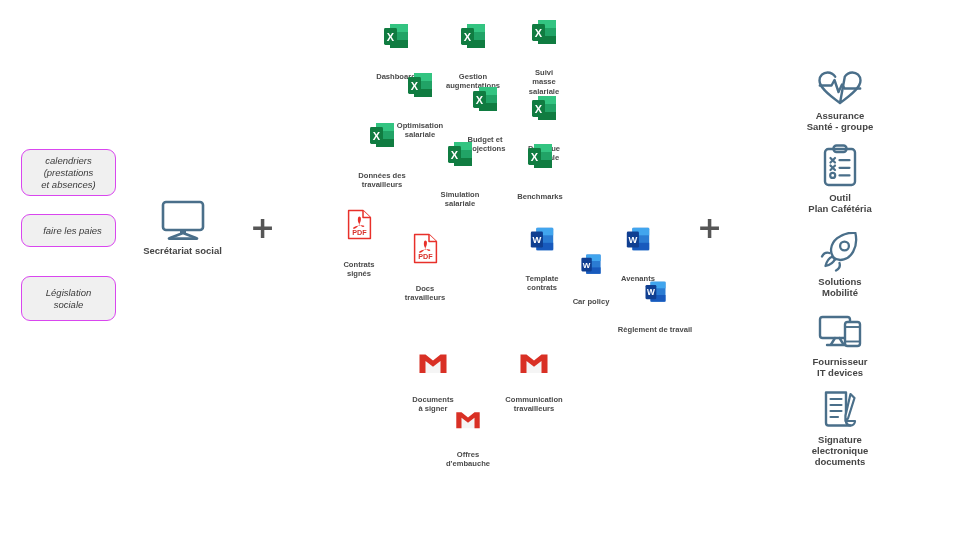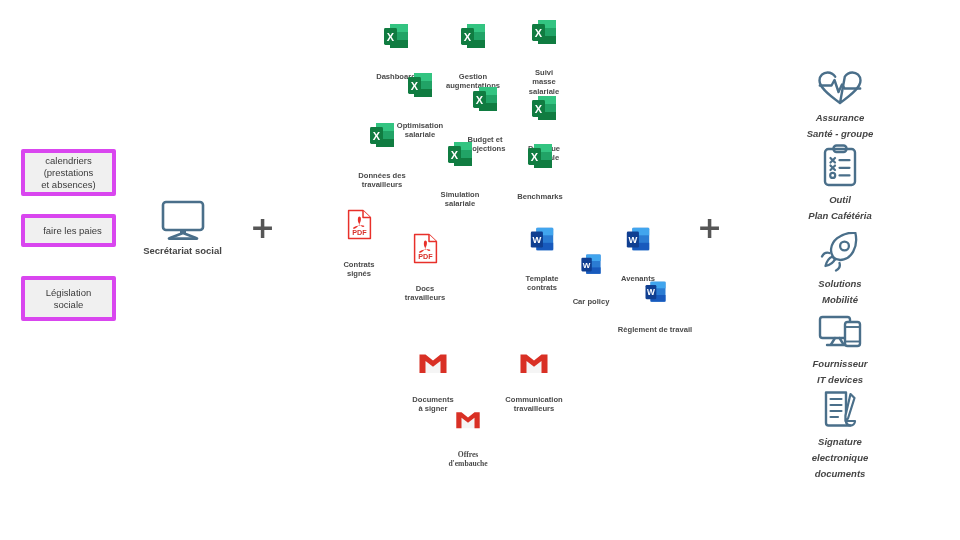--- a/index.html
+++ b/index.html
@@ -22,31 +22,32 @@
     display: flex;
     flex-direction: column;
     align-items: center;
     text-align: center;
   }
 
   
   .task-box {
     position: absolute;
     background: #f0f0f0;
-    border: 4px solid #d946ef;
-    border-radius: 2px;
+    border: 1px solid #d946ef;
+    border-radius: 9px;
     display: flex;
     align-items: center;
     justify-content: center;
     text-align: center;
     font-size: 9.5px;
     line-height: 12px;
     color: #3a3a3a;
     white-space: pre-line;
     box-sizing: border-box;
+    font-style: italic;
   }
 
   
   .plus {
     position: absolute;
     color: #565656;
     font-size: 30px;
     line-height: 30px;
     font-weight: 700;
     font-family: "DejaVu Sans", sans-serif;
@@ -58,26 +59,25 @@
     font-weight: 600;
     color: #4a4a4a;
     white-space: pre-line;
     margin-top: 20px;
     text-align: center;
   }
 
   
   .bigicon-label {
     font-size: 9.5px;
-    line-height: 16px;
+    line-height: 11px;
     font-weight: 700;
     color: #454545;
     white-space: pre-line;
     margin-top: 4px;
-    font-style: italic;
   }
   .mono-label {
     font-size: 9.5px;
     font-weight: 700;
     color: #454545;
     margin-top: 3px;
   }
   svg { display: block; }
 </style>
 </head>
@@ -339,21 +339,21 @@
       <svg width="30" height="23" viewBox="0 0 30 23">
         <path d="M1.5 4.5 V21 H28.5 V4.5 L15 14.5 Z" fill="#f5f5f5"></path>
         <path d="M1.5 4.5 L15 14.5 L28.5 4.5 L28.5 2 L15 12 L1.5 2 Z" fill="#ffffff"></path>
         <path d="M1.5 2.5 L1.5 21 L7.5 21 L7.5 9 L15 14.8 L22.5 9 L22.5 21 L28.5 21 L28.5 2.5 L22.5 2.5 L15 8.6 L7.5 2.5 Z" fill="#d93025"></path>
       </svg>
     </span>
     <span class="mail-label">Communication
 travailleurs</span>
   </div>
 
-  <div class="node" style="left:452px;top:410px;width:66px;margin-left:-17px;font-family:Liberation Serif, serif;">
+  <div class="node" style="left:452px;top:410px;width:66px;margin-left:-17px;">
     <span>
       <svg width="26" height="20" viewBox="0 0 30 23">
         <path d="M1.5 4.5 V21 H28.5 V4.5 L15 14.5 Z" fill="#f5f5f5"></path>
         <path d="M1.5 4.5 L15 14.5 L28.5 4.5 L28.5 2 L15 12 L1.5 2 Z" fill="#ffffff"></path>
         <path d="M1.5 2.5 L1.5 21 L7.5 21 L7.5 9 L15 14.8 L22.5 9 L22.5 21 L28.5 21 L28.5 2.5 L22.5 2.5 L15 8.6 L7.5 2.5 Z" fill="#d93025"></path>
       </svg>
     </span>
     <span class="mail-label">Offres
 d'embauche</span>
   </div>

